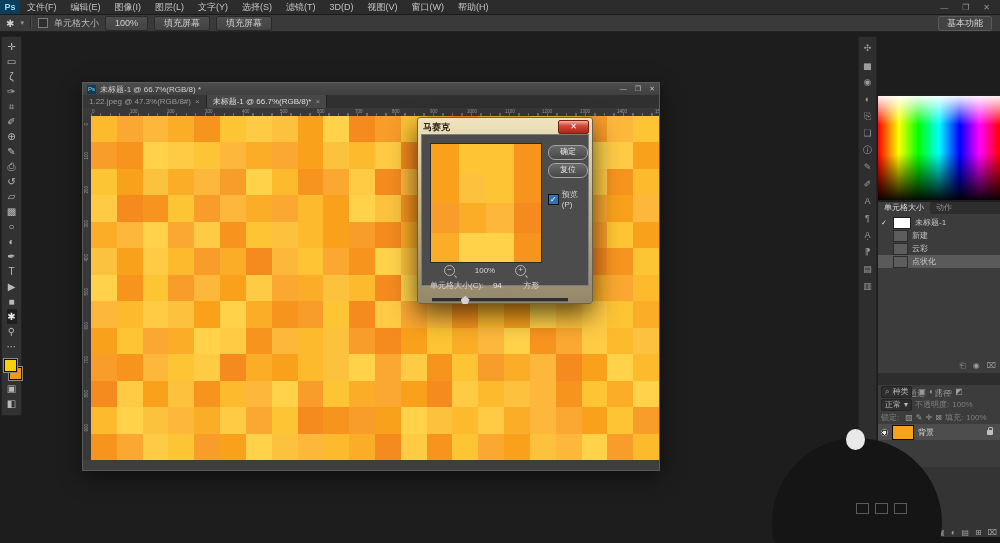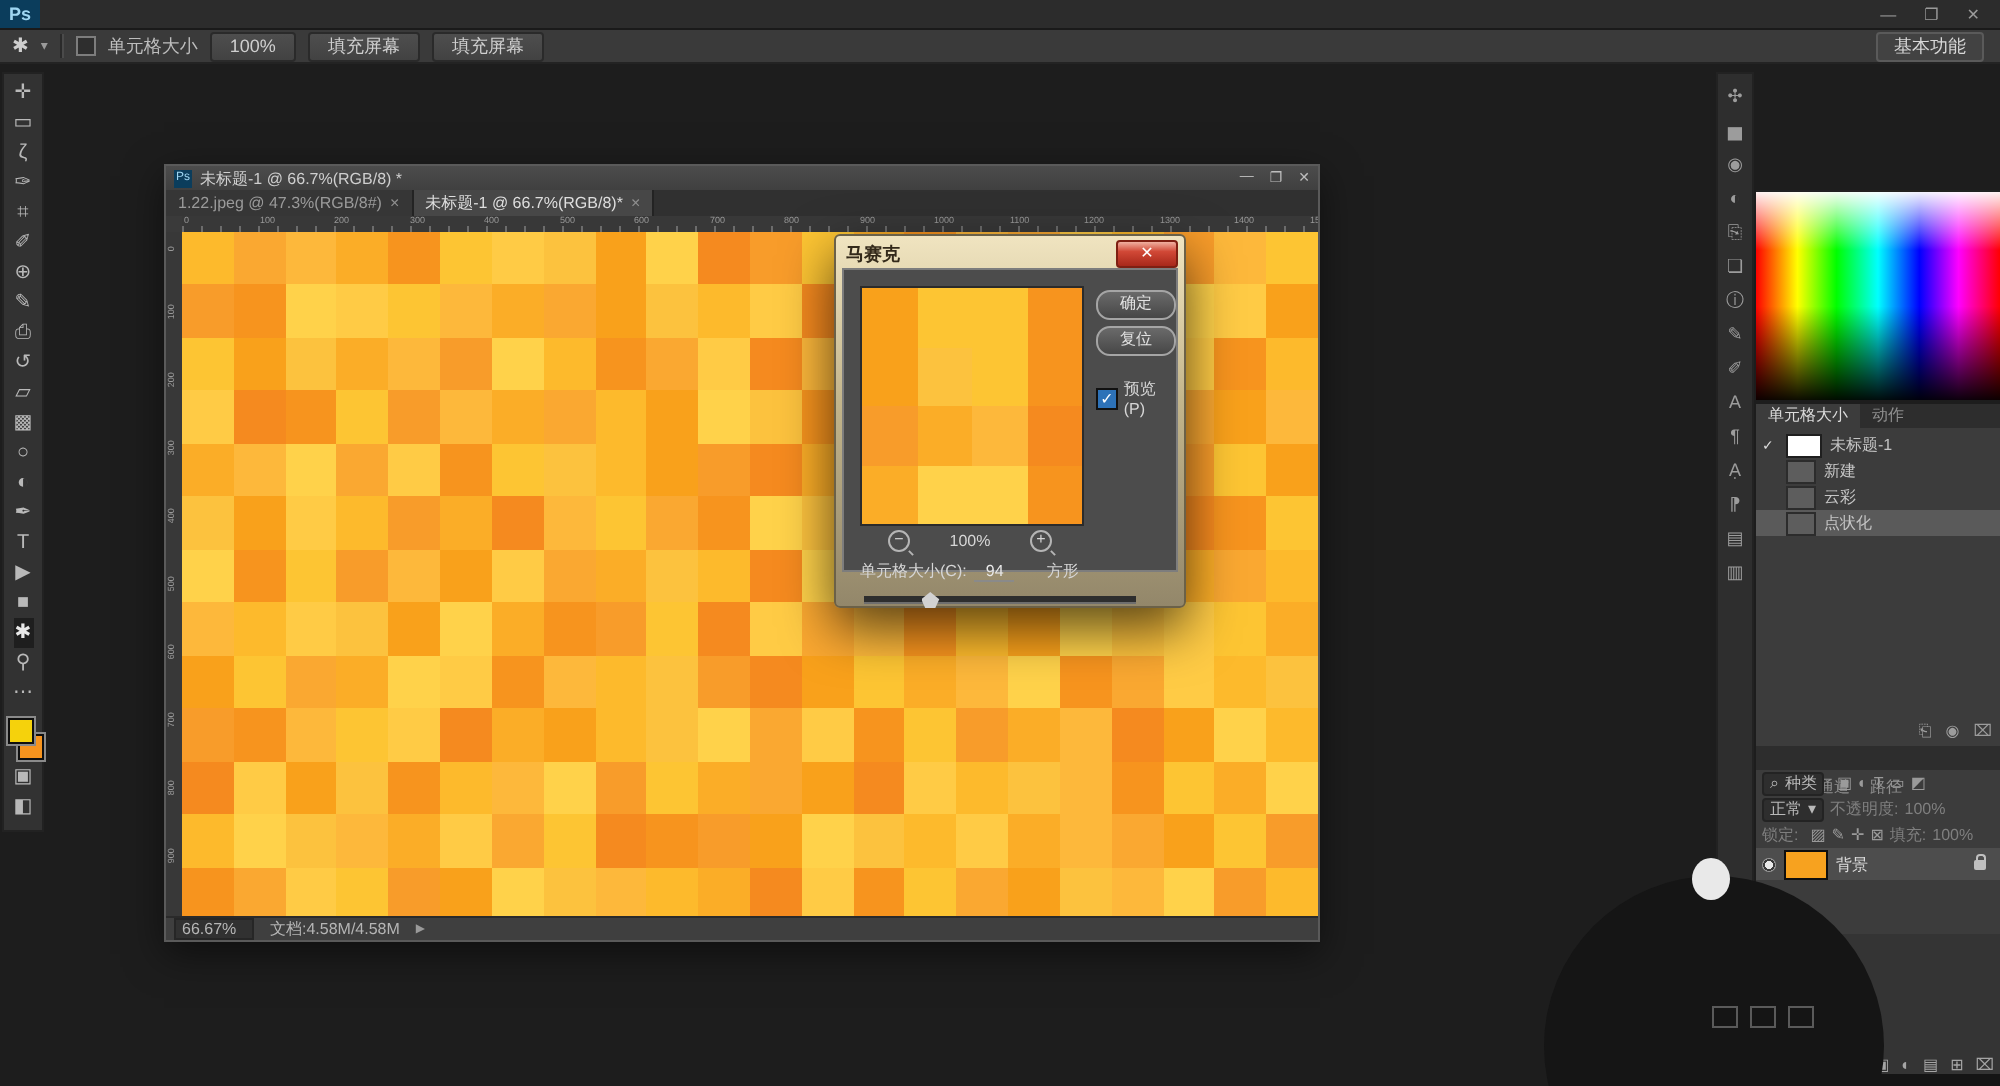--- a/index.html
+++ b/index.html
@@ -117,20 +117,33 @@
   .blob2{position:absolute;left:900px;top:537px;width:100px;height:6px;background:#151515;z-index:50;}
   .white-dot{position:absolute;left:846px;top:429px;width:19px;height:21px;border-radius:50%;background:#e9e9e9;z-index:51;}
   .ghost-icons{position:absolute;left:856px;top:503px;display:flex;gap:6px;z-index:52;}
   .ghost-icons span{width:11px;height:9px;border:1px solid #5a5a5a;display:inline-block;}
 </style>
 </head>
 <body>
 
 <div class="menubar">
   <div class="ps-logo">Ps</div>
+  <div class="menu-items">
+      <span class="menu-item">文件(F)</span>
+      <span class="menu-item">编辑(E)</span>
+      <span class="menu-item">图像(I)</span>
+      <span class="menu-item">图层(L)</span>
+      <span class="menu-item">文字(Y)</span>
+      <span class="menu-item">选择(S)</span>
+      <span class="menu-item">滤镜(T)</span>
+      <span class="menu-item">3D(D)</span>
+      <span class="menu-item">视图(V)</span>
+      <span class="menu-item">窗口(W)</span>
+      <span class="menu-item">帮助(H)</span>
+    </div>
   <div class="win-ctrls">
       <span>—</span>
       <span>❐</span>
       <span>✕</span>
     </div>
 </div>
 
 <div class="optionsbar">
   <span class="opt-toolicon">✱</span>
   <span class="opt-caret">▾</span>
@@ -510,25 +523,20 @@
         <div style="background: rgb(247, 148, 30);"></div>
         <div style="background: rgb(253, 197, 51);"></div>
         <div style="background: rgb(250, 168, 49);"></div>
         <div style="background: rgb(249, 161, 27);"></div>
         <div style="background: rgb(252, 194, 62);"></div>
         <div style="background: rgb(253, 184, 59);"></div>
         <div style="background: rgb(255, 210, 74);"></div>
         <div style="background: rgb(248, 156, 42);"></div>
         <div style="background: rgb(253, 186, 44);"></div>
       </div>
-  </div>
-  <div class="doc-statusbar">
-    <span class="status-zoom">66.67%</span>
-    <span>文档:4.58M/4.58M</span>
-    <span class="status-arrow">▶</span>
   </div>
 </div>
 
 <div class="dialog">
   <div class="dlg-titlebar">
     <span class="dlg-title">马赛克</span>
     <span class="dlg-close">✕</span>
   </div>
   <div class="dlg-body">
     <div class="dlg-preview" id="dialog-preview" style="grid-template-columns: repeat(4, 1fr); grid-template-rows: repeat(4, 1fr);">

